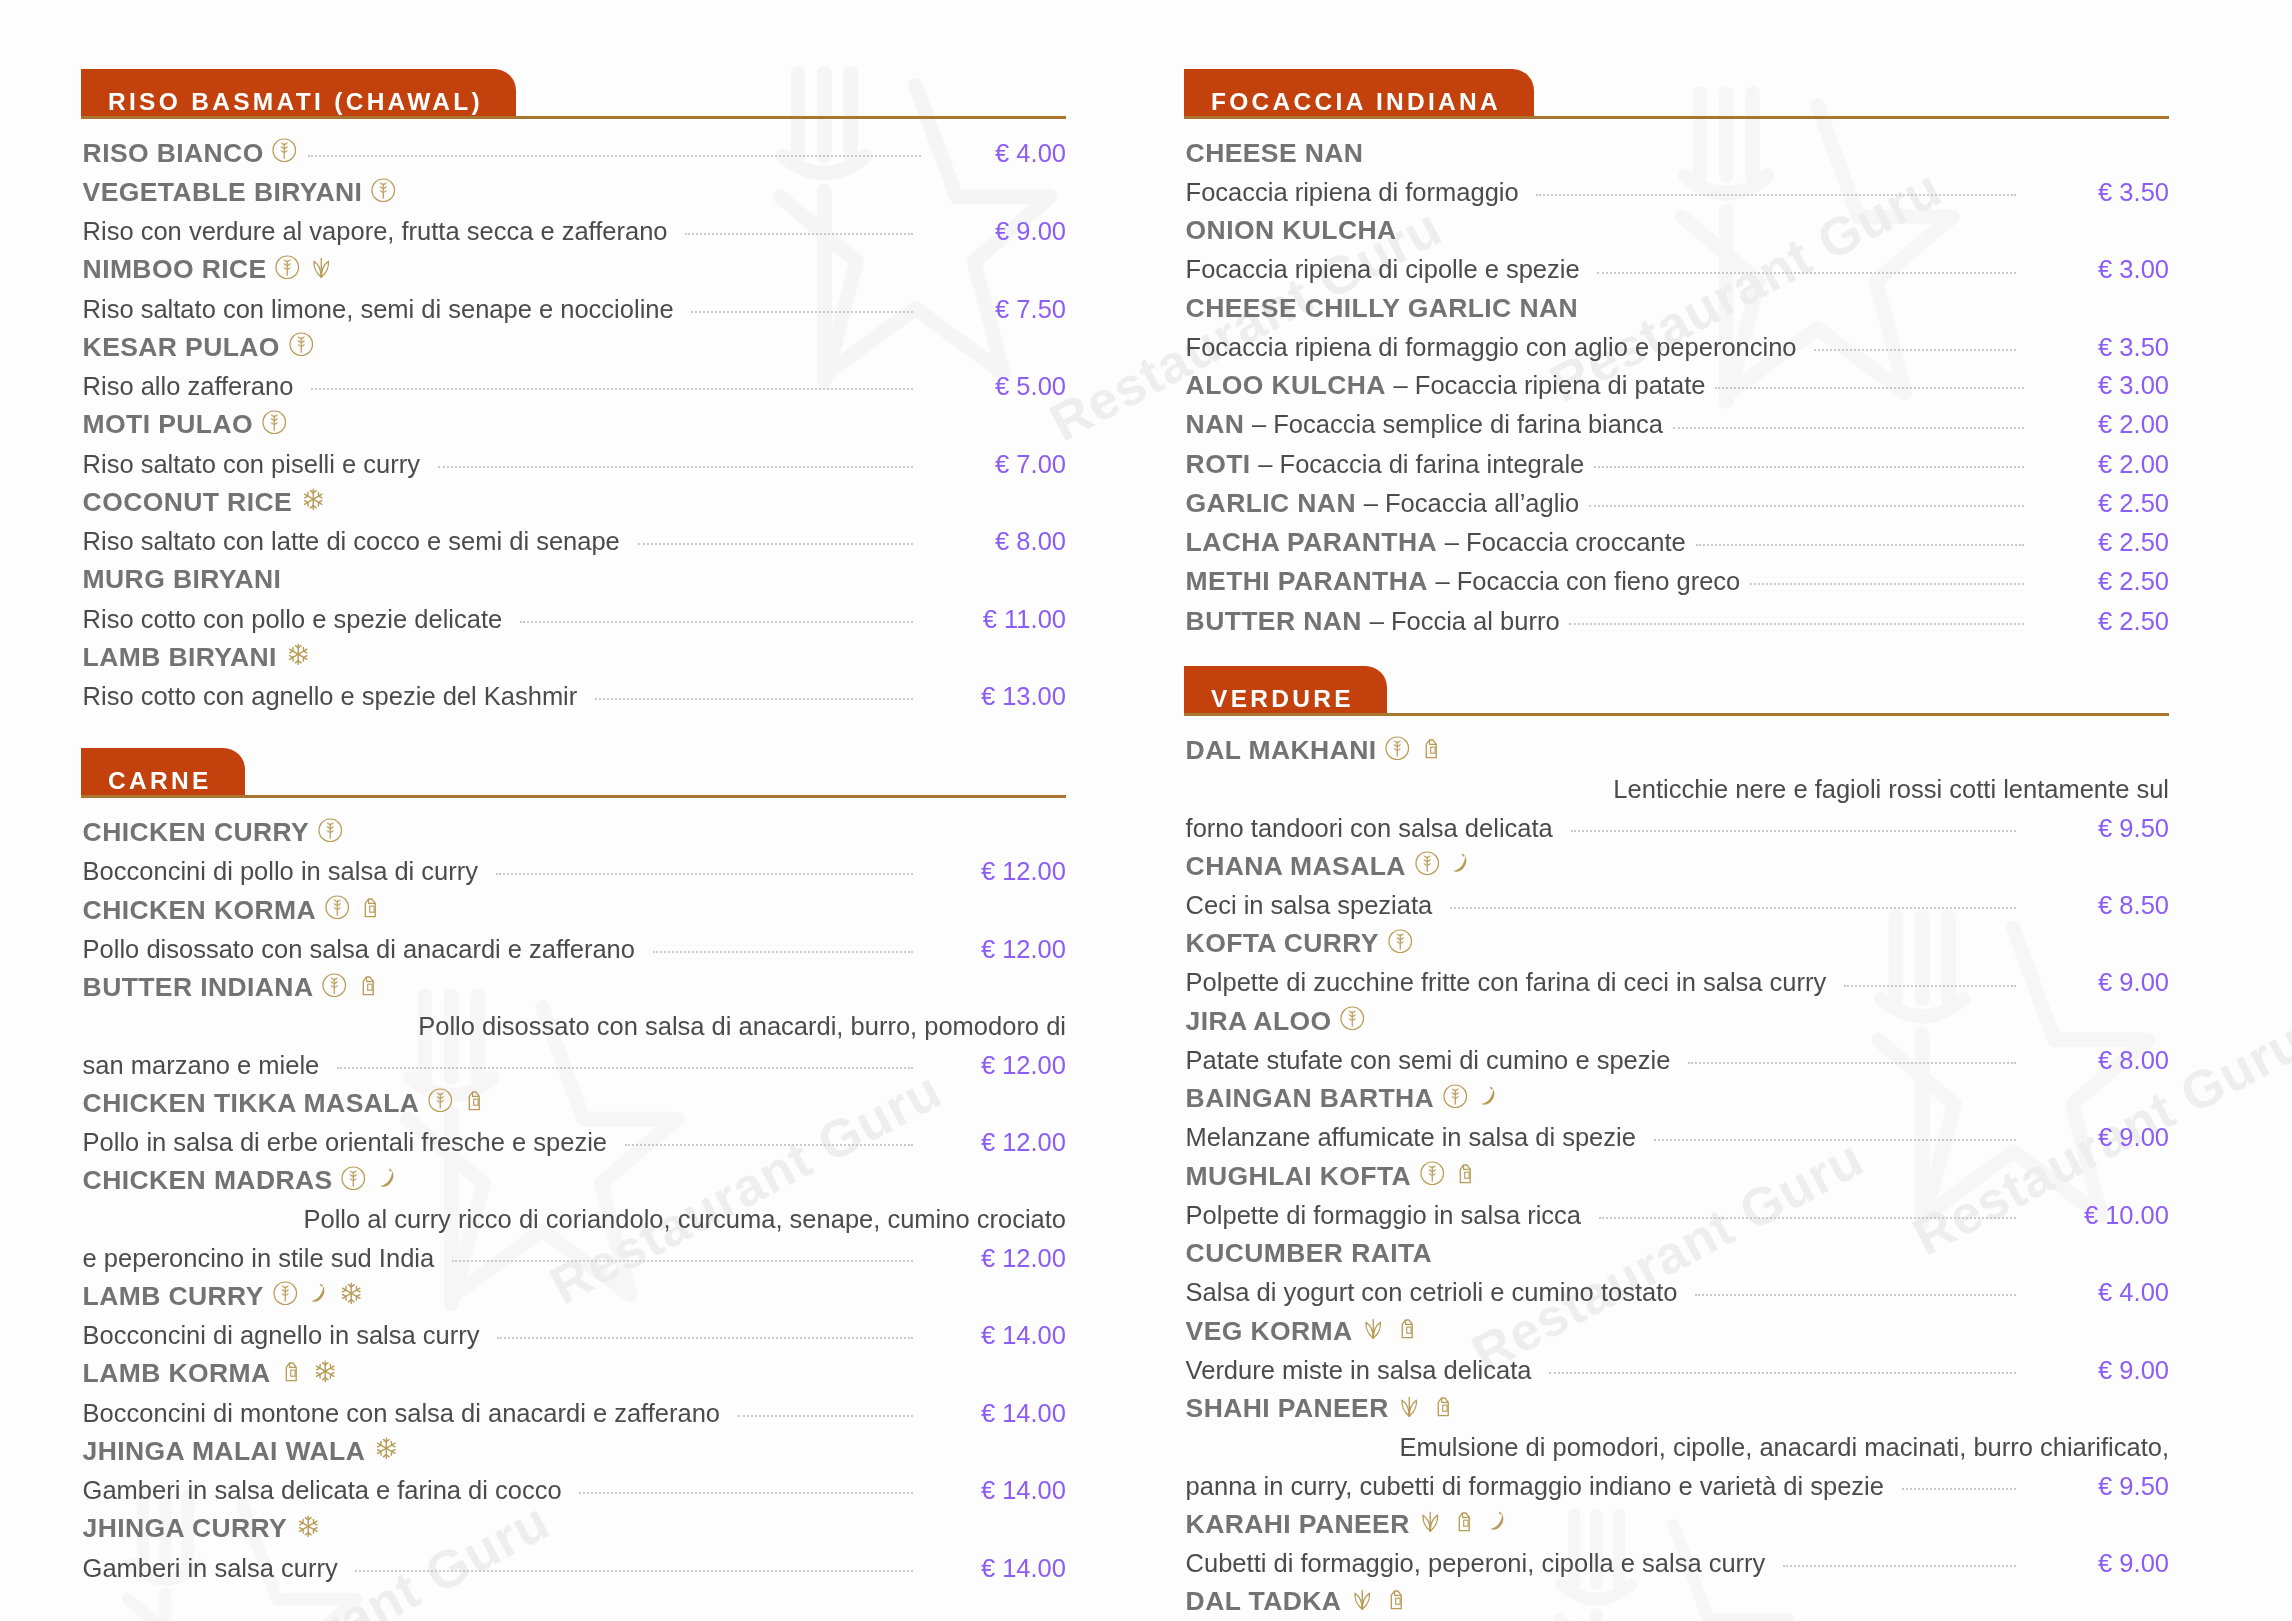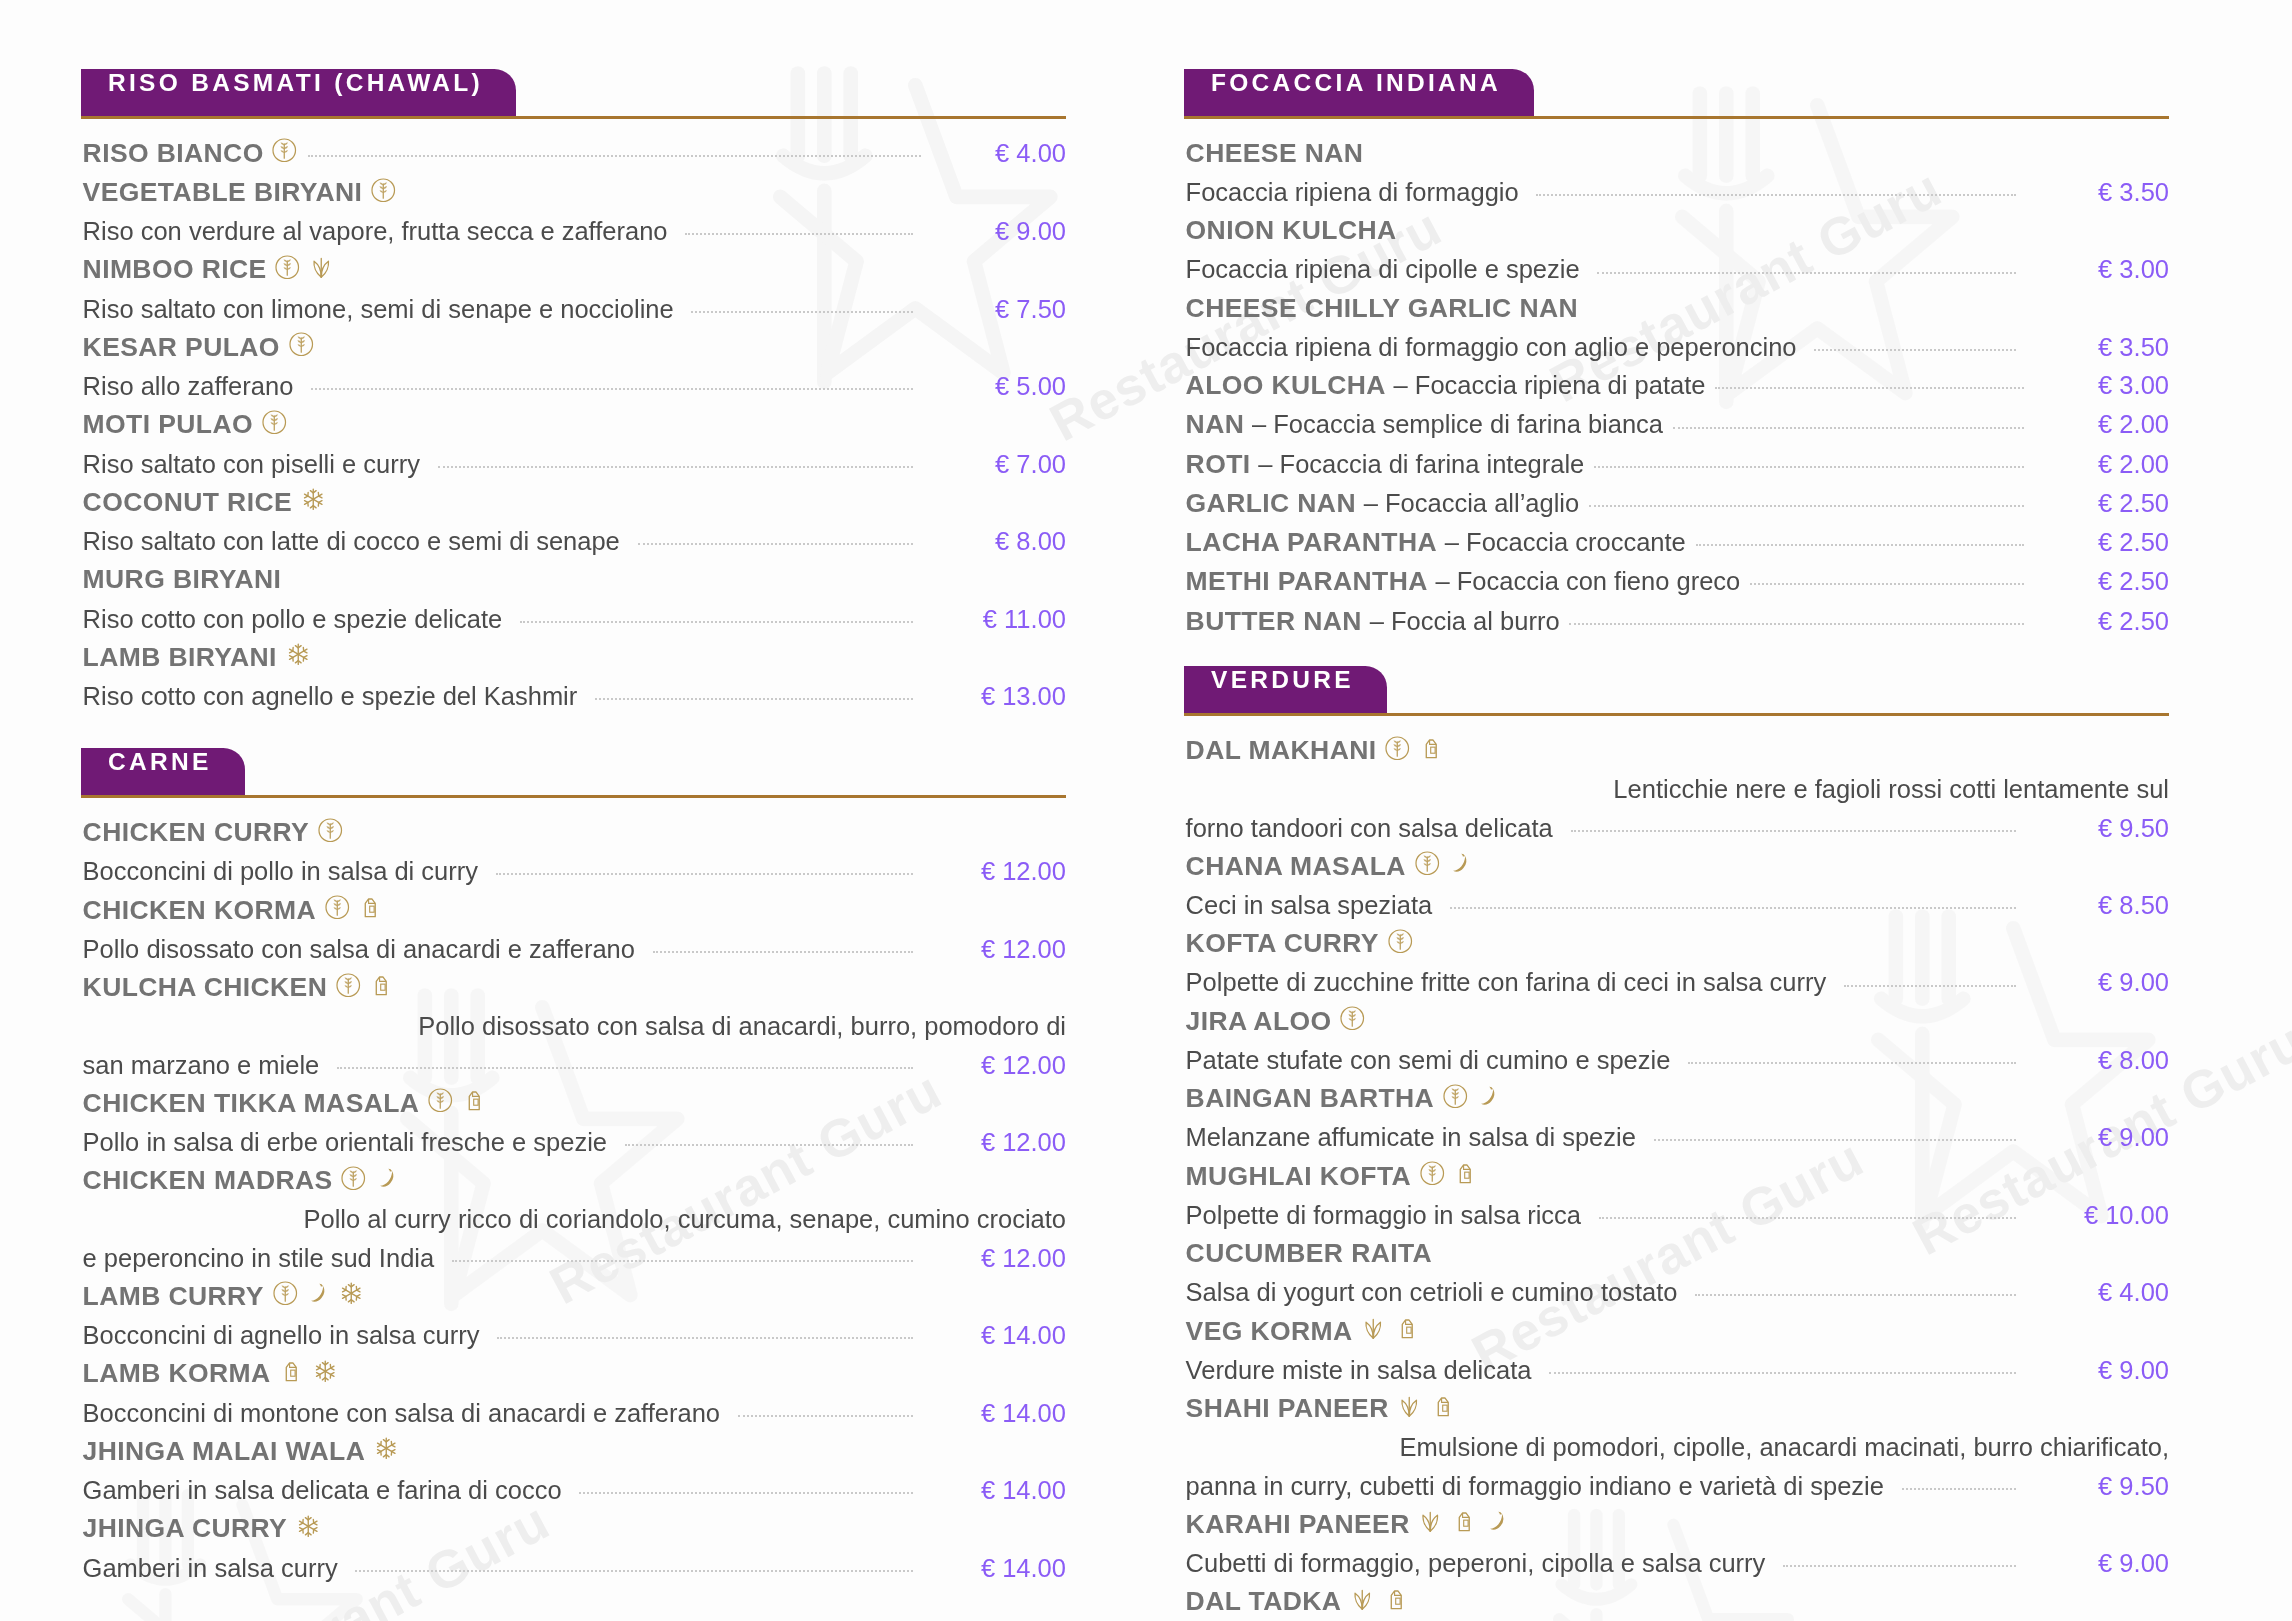--- a/index.html
+++ b/index.html
@@ -47,23 +47,23 @@
   
   .section { margin-bottom: 3.9px; }
   .sec-head-wrap {
     position: relative;
     height: 55px;
     margin-bottom: 9.8px;
   }
   .sec-tab {
     position: absolute; left: 19.6px; top: 0;
     height: 47px;
-    background: #701a75;
+    background: #c2410c;
     border-radius: 0 21.6px 0 0;
-    display: flex; align-items: flex-start;
+    display: flex; align-items: flex-end;
     padding: 0 33px 0 27.4px;
   }
   .sec-title {
     color: #ffffff;
     font-size: 24.5px;
     font-weight: 700;
     letter-spacing: 3.3px;
   }
   .sec-rule {
     position: absolute; left: 19.6px; right: 0; top: 47px;
@@ -510,21 +510,21 @@
                 </span>
               </div>
               <div class="desc-row">
                 <span class="desc">Pollo disossato con salsa di anacardi e zafferano</span>
                 <span class="leader"></span>
                 <span class="price">€ 12.00</span>
               </div>
             </div>
             <div class="item">
               <div class="item-name-row">
-                <span class="item-name">KULCHA CHICKEN</span>
+                <span class="item-name">BUTTER INDIANA</span>
                 <span class="icons">
                   <span>
                     <svg width="26.5" height="26.5" viewBox="0 0 24 24">
                       <circle cx="12" cy="12" r="10.2" fill="none" stroke="#b89a55" stroke-width="1.1"></circle>
                       <path d="M12 19.2 L12 6.2" stroke="#b89a55" stroke-width="1.1" stroke-linecap="round"></path>
                       <path d="M12 7.6 q-3 -.6 -3.4 -2.6 q2.6 -.2 3.4 2.6z" fill="#b89a55" opacity=".85"></path>
                       <path d="M12 7.6 q3 -.6 3.4 -2.6 q-2.6 -.2 -3.4 2.6z" fill="#b89a55" opacity=".85"></path>
                       <path d="M12 11.1 q-3 -.6 -3.4 -2.6 q2.6 -.2 3.4 2.6z" fill="#b89a55" opacity=".85"></path>
                       <path d="M12 11.1 q3 -.6 3.4 -2.6 q-2.6 -.2 -3.4 2.6z" fill="#b89a55" opacity=".85"></path>
                       <path d="M12 14.6 q-3 -.6 -3.4 -2.6 q2.6 -.2 3.4 2.6z" fill="#b89a55" opacity=".85"></path>

